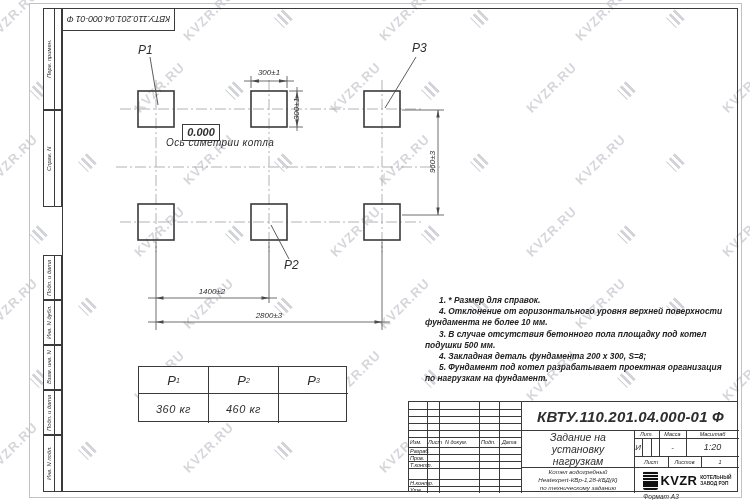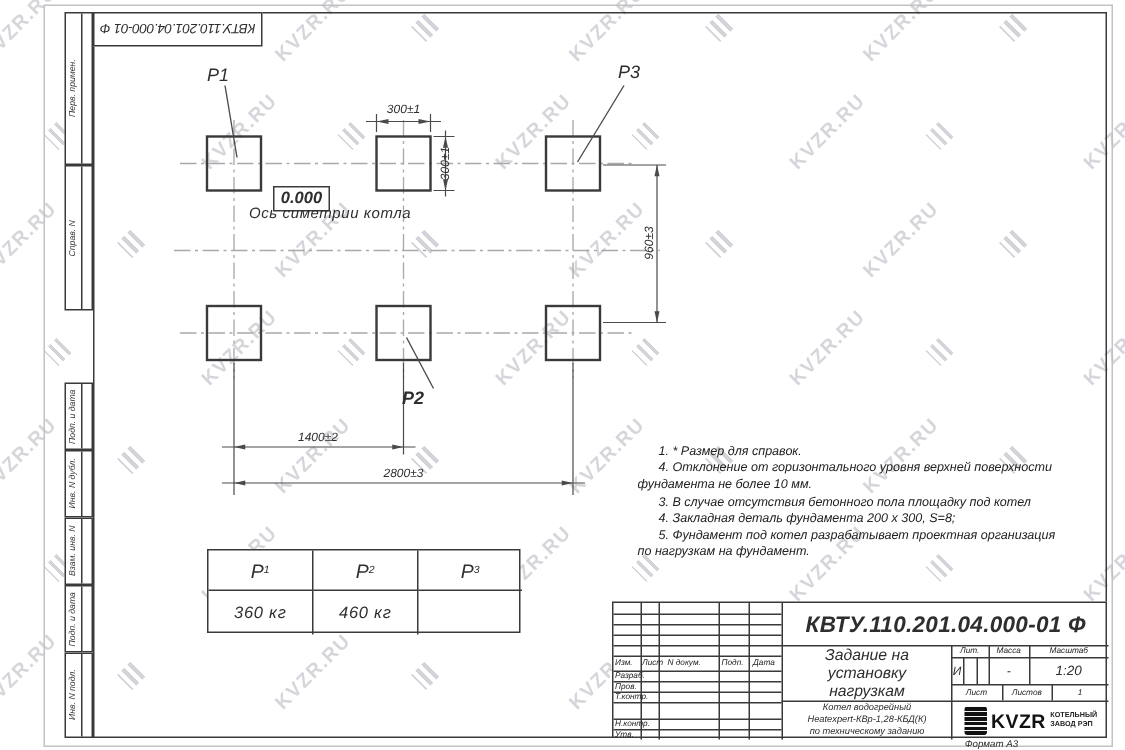--- a/index.html
+++ b/index.html
@@ -38,21 +38,21 @@
     grid-template-columns:70px 70px 69px;grid-template-rows:27px 29px;
     border:1.3px solid var(--line);background:#fff;}
   .load-table>div{border-right:1.1px solid var(--line);border-bottom:1.1px solid var(--line);
     display:flex;align-items:center;justify-content:center;font-style:italic;}
   .load-table>div:nth-child(3n){border-right:none;}
   .load-table>div:nth-child(n+4){border-bottom:none;}
   .lt-head{font-size:13px;}
   .lt-head sub{font-size:7px;}
   .lt-val{font-size:11px;letter-spacing:.5px;}
   
-  .notes{left:425px;top:295px;width:302px;z-index:5;font-style:italic;font-size:8.4px;line-height:11.2px;color:#222;}
+  .notes{left:425px;top:295px;width:302px;z-index:5;font-style:italic;font-size:8.4px;line-height:11.2px;color:#222;font-weight:bold;}
   .notes .num{padding-left:14px;}
   
   .tl-stamp{left:62px;top:8px;width:113px;height:23px;border:1.3px solid var(--line);z-index:6;background:#fff;}
   .tl-stamp .inner{width:100%;height:100%;display:flex;align-items:center;justify-content:center;
     transform:rotate(180deg);font-size:9px;font-style:italic;letter-spacing:-.2px;white-space:nowrap;}
   
   .vstamp{left:43px;width:19px;border:1.1px solid var(--line);z-index:6;background:#fff;}
   .vstamp .divl{position:absolute;left:10px;top:0;bottom:0;width:1px;background:var(--line);}
   .vstamp .lbl{position:absolute;left:0;top:0;width:10px;height:100%;display:flex;align-items:center;justify-content:center;
     writing-mode:vertical-rl;transform:rotate(180deg);font-size:5.8px;font-style:italic;white-space:nowrap;color:#333;}
@@ -174,21 +174,21 @@
       <polygon class="arr" points="382,322 374.5,320.3 374.5,323.7"></polygon>
     </g>
 
     <path class="ldr" d="M150 57 L158 105"></path>
     <path class="ldr" d="M416 57 L385 108"></path>
     <path class="ldr" d="M289 259 L271 225"></path>
   </svg>
 
   <div class="ovl pad-label" style="left:138px;top:43px;">P1</div>
   <div class="ovl pad-label" style="left:412px;top:41px;">P3</div>
-  <div class="ovl pad-label" style="left:268px;top:258px;font-weight:bold;">P2</div>
+  <div class="ovl pad-label" style="left:284px;top:258px;">P2</div>
 
   <div class="ovl dim-label" style="left:239px;top:68px;">300±1</div>
   <div class="ovl dim-label vert" style="left:279px;top:104px;">300±1</div>
   <div class="ovl dim-label vert" style="left:415px;top:157px;">960±3</div>
   <div class="ovl dim-label" style="left:182px;top:287px;">1400±2</div>
   <div class="ovl dim-label" style="left:239px;top:311px;">2800±3</div>
 
   <div class="ovl elev-box">0.000</div>
   <div class="ovl axis-label">Ось симетрии котла</div>
 
@@ -207,20 +207,21 @@
       </div>
     <div class="lt-val">360 кг</div>
     <div class="lt-val">460 кг</div>
   </div>
 
   <div class="abs notes">
     <div class="num">1. * Размер для справок.</div>
     <div class="num">4. Отклонение от горизонтального уровня верхней поверхности</div>
     <div>фундамента не более 10 мм.</div>
     <div class="num">3. В случае отсутствия бетонного пола площадку под котел</div>
+    <div>подушки 500 мм.</div>
     <div class="num">4. Закладная деталь фундамента  200 x 300, S=8;</div>
     <div class="num">5. Фундамент под котел разрабатывает проектная организация</div>
     <div>по нагрузкам на фундамент.</div>
   </div>
 
   <div class="abs tl-stamp">
     <div class="inner">КВТУ.110.201.04.000-01 Ф</div>
   </div>
 
   <div class="abs vstamp" style="top:8px;height:102px;">

